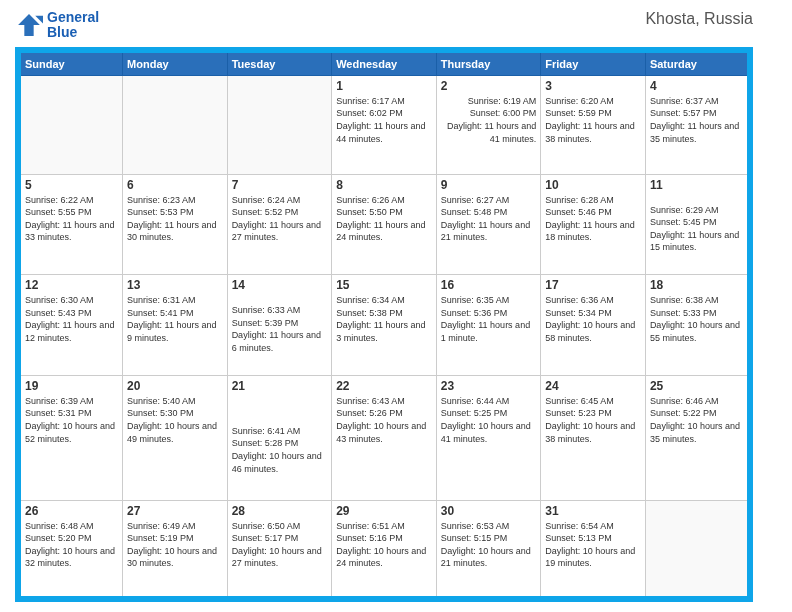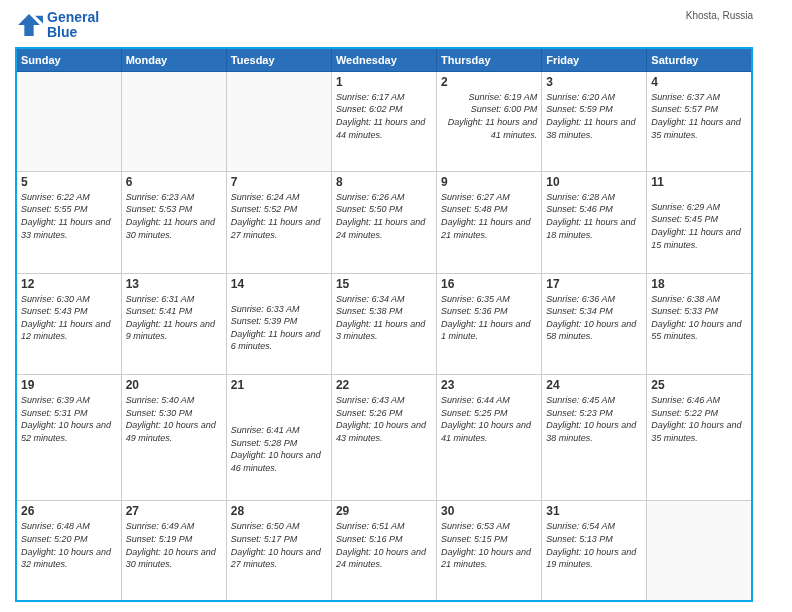--- a/index.html
+++ b/index.html
@@ -44,26 +44,26 @@
     .title-block {
       text-align: right;
     }
     .month-title {
       font-size: 32px;
       font-weight: bold;
       color: #333;
       line-height: 1.1;
     }
     .subtitle {
-      font-size: 10px;
+      font-size: 16px;
       color: #555;
     }
     .calendar {
       flex: 1;
-      border: 2px solid #0ea5e9;
+      border: 6px solid #0ea5e9;
       border-collapse: collapse;
       width: 100%;
       table-layout: fixed;
     }
     .calendar th {
       background-color: #2a6fba;
       color: #fff;
       font-size: 11px;
       font-weight: bold;
       padding: 5px 4px;
@@ -86,21 +86,20 @@
     .day-number {
       font-size: 12px;
       font-weight: bold;
       margin-bottom: 2px;
       display: block;
     }
     .day-info {
       font-size: 9px;
       color: #333;
       line-height: 1.4;
-      font-style: italic;
     }
   </style>
 </head>
 <body>
 
 <div class="page">
   <div class="header">
     <div class="logo">
       <svg class="logo-icon" viewBox="0 0 36 36">
         <polygon points="18,4 32,18 24,18 24,32 12,32 12,18 4,18" fill="#2a6fba"></polygon>

